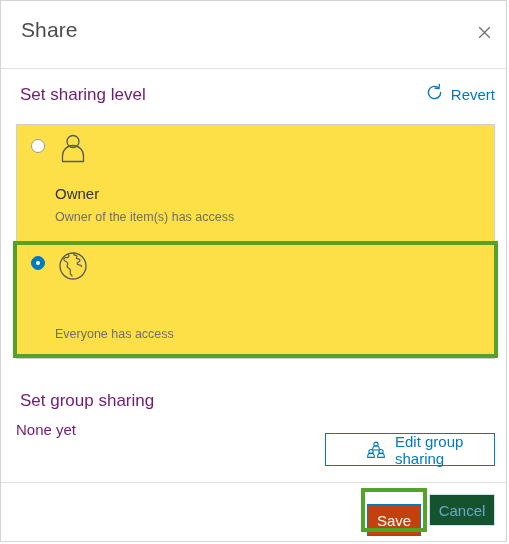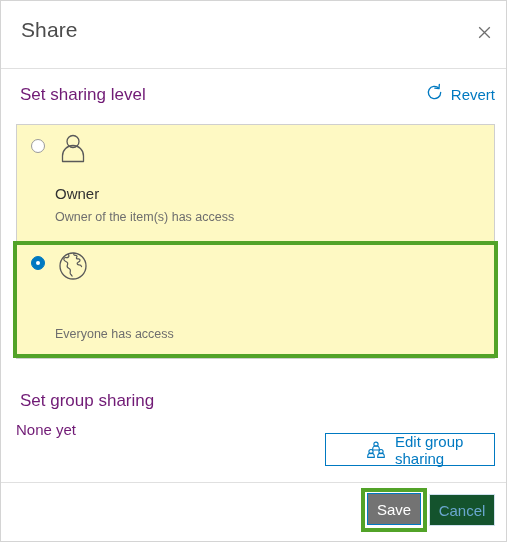--- a/index.html
+++ b/index.html
@@ -88,21 +88,21 @@
 
   
   .options-box {
     position: absolute;
     left: 15px;
     top: 123px;
     width: 479px;
     height: 235px;
     border: 1px solid #cfcfcf;
     box-sizing: border-box;
-    background: #fef9c3;
+    background: #fde047;
   }
   .option-row {
     position: absolute;
     left: 0;
     width: 477px;
     height: 117px;
     box-sizing: border-box;
     cursor: pointer;
   }
   .option-row.owner { top: 0; }
@@ -225,23 +225,23 @@
     height: 32px;
     display: flex;
     align-items: center;
     justify-content: center;
     font-size: 15px;
     box-sizing: border-box;
     cursor: pointer;
   }
   .btn-save {
     left: 366px;
-    top: 492px;
+    top: 503px;
     width: 54px;
-    background: #737373;
+    background: #c2410c;
     color: #ffffff;
     border: 1px solid #0079c1;
   }
   .btn-cancel {
     left: 428px;
     top: 493px;
     width: 66px;
     background: #14532d;
     color: #6aa7cf;
     border: 1px solid #cfe0ee;

